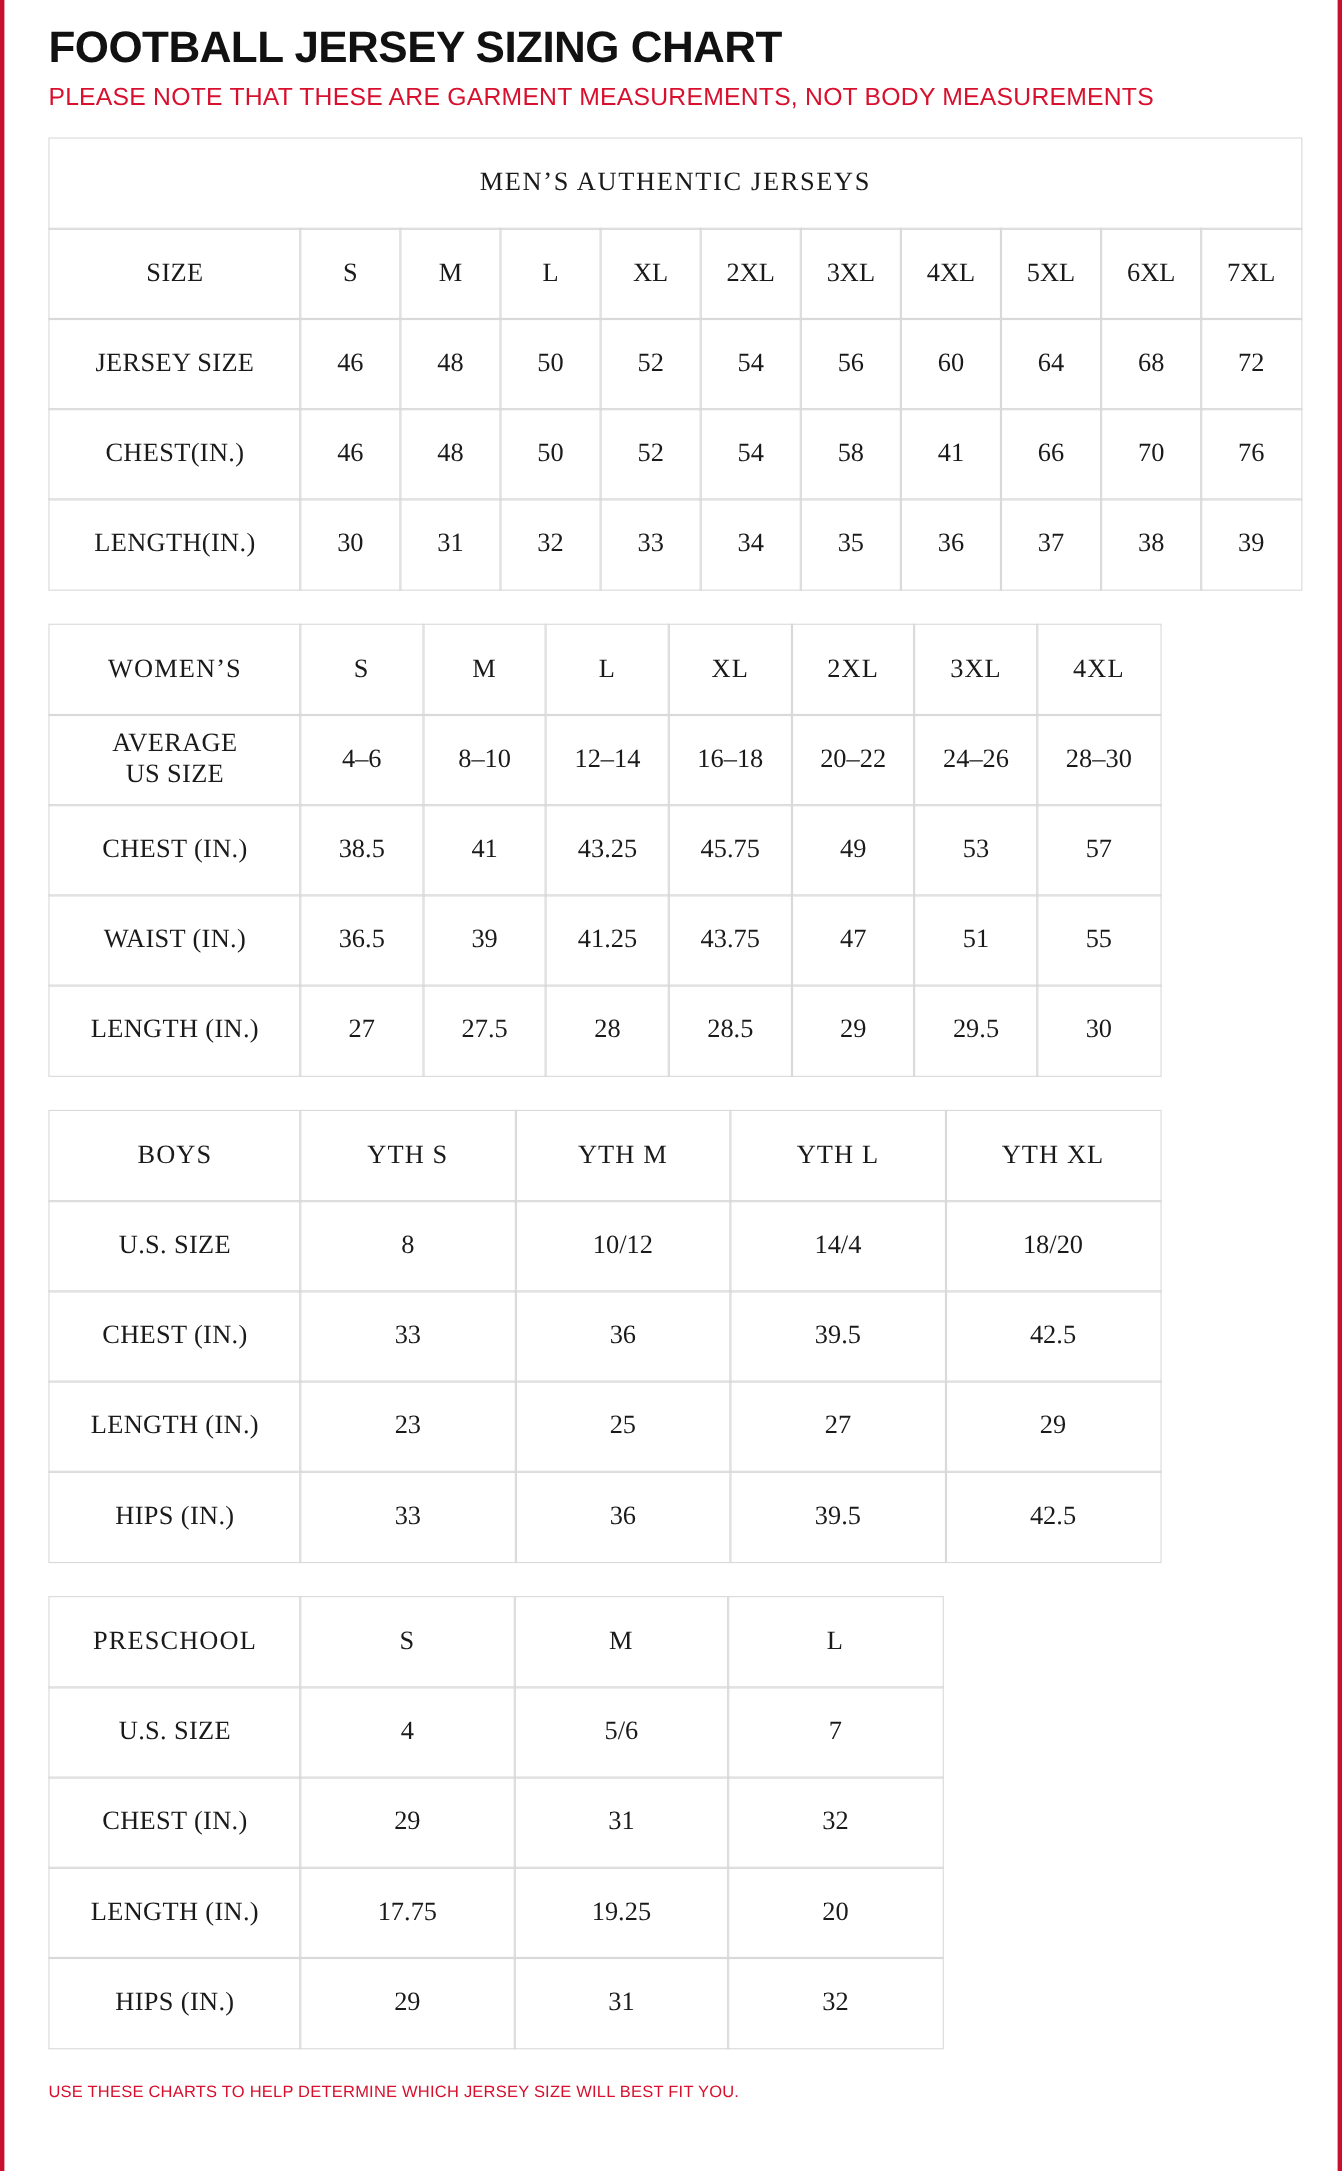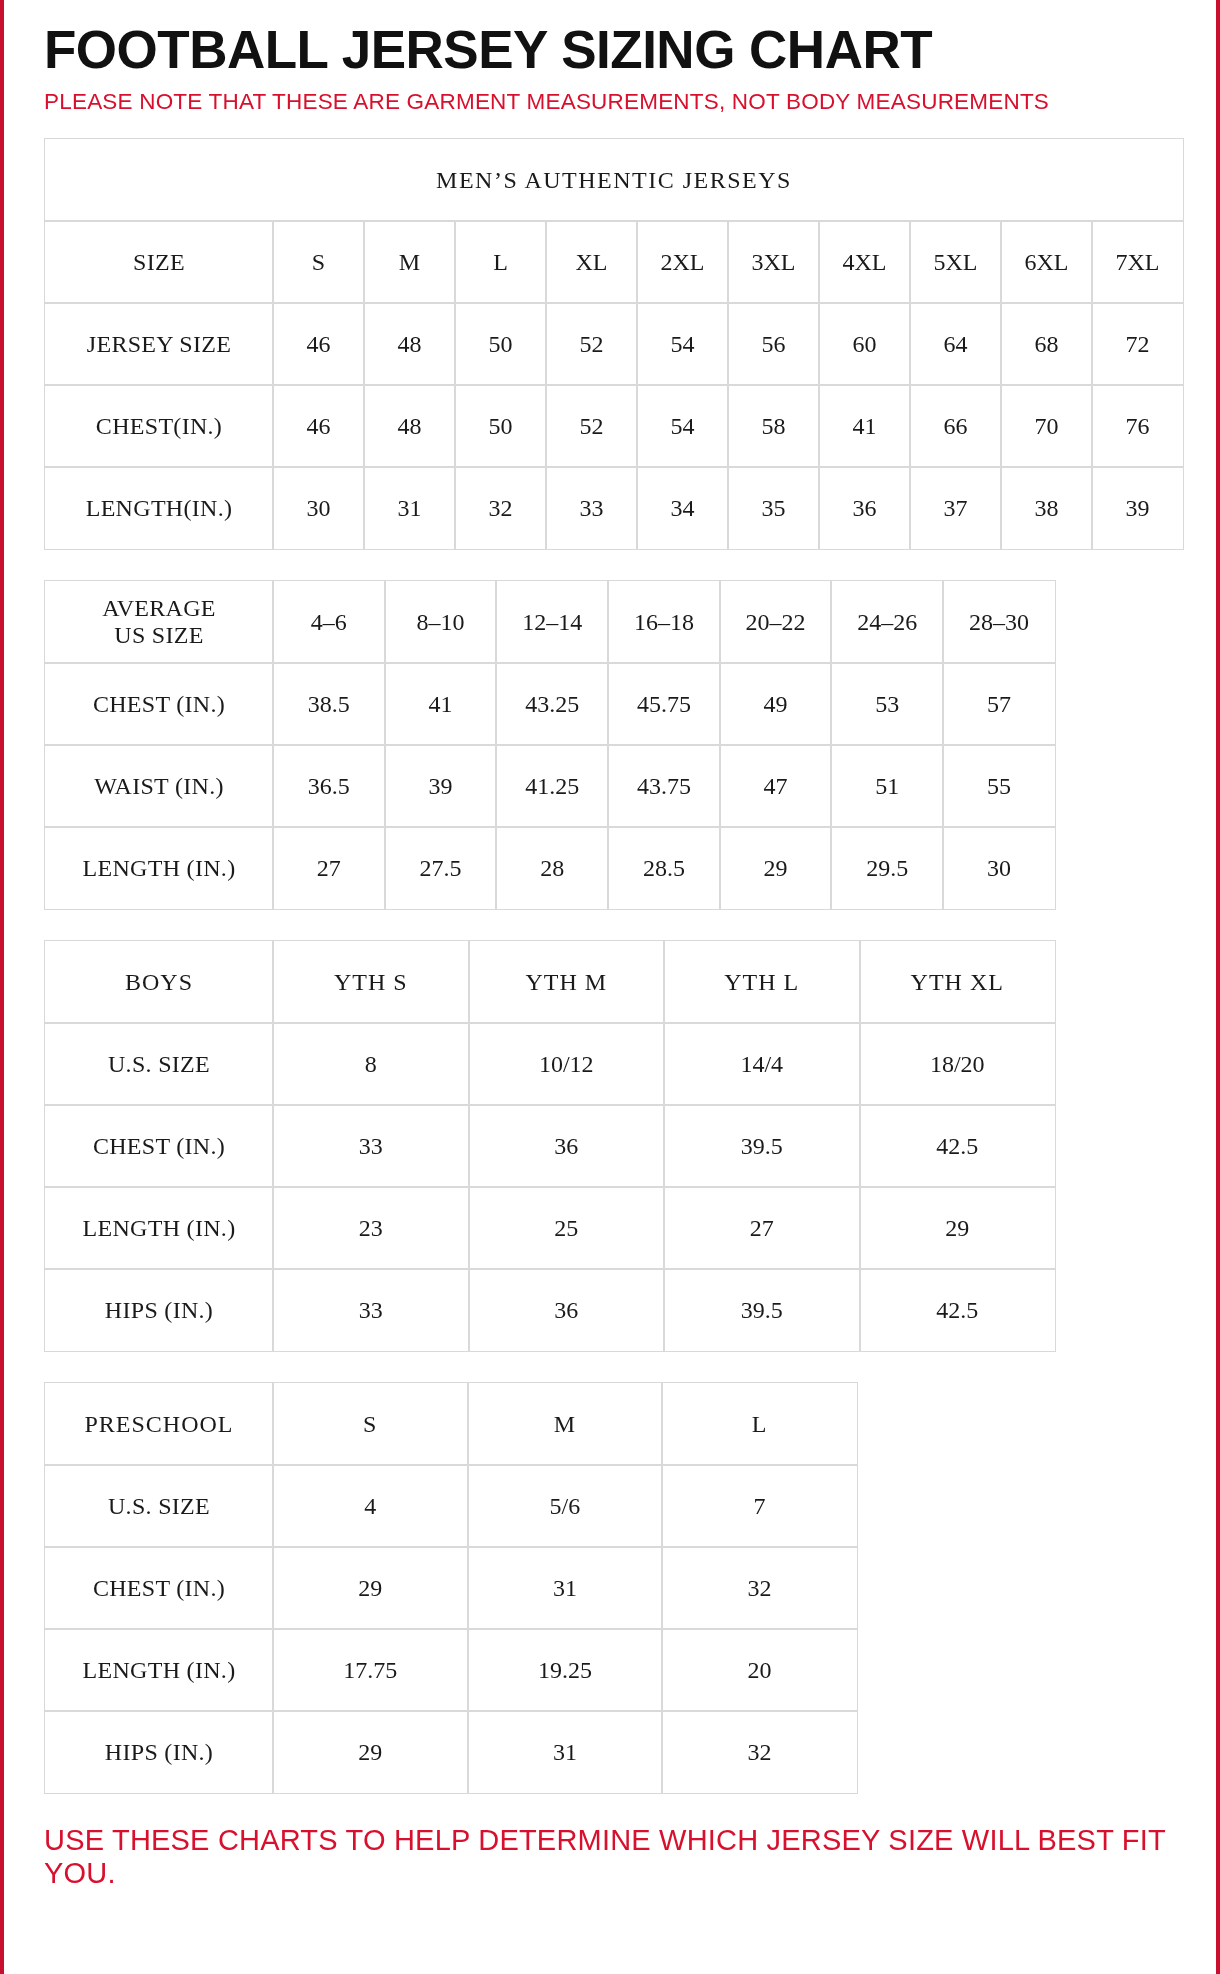--- a/index.html
+++ b/index.html
@@ -18,21 +18,21 @@
   .page {
     width: 1220px;
     min-height: 1974px;
     box-sizing: border-box;
     padding: 22px 40px 0 40px;
     border-left: 4px solid #c8102e;
     border-right: 4px solid #c8102e;
     position: relative;
   }
   .title {
-    font-size: 53px;
+    font-size: 40px;
     font-weight: bold;
     letter-spacing: -0.5px;
     color: #111111;
     margin: 0 0 10px 0;
     line-height: 1.05;
     font-family: "Liberation Sans", sans-serif;
   }
   .note {
     color: #d8102e;
     font-size: 22.5px;
@@ -79,21 +79,21 @@
     font-size: 25px;
     letter-spacing: 1px;
     height: 86px;
   }
   .two-line {
     line-height: 1.15;
     font-size: 23px;
   }
   .footer-note {
     color: #d8102e;
-    font-size: 29px;
+    font-size: 15px;
     letter-spacing: 0.2px;
     margin: 12px 0 18px 0;
   }
   
   #mens { width: 1140px; }
   #mens col.c0 { width: 228px; }
   #mens col.cx { width: 91px; }
   
   #womens { width: 1010px; }
   #womens col.c0 { width: 228px; }
@@ -194,20 +194,30 @@
         <col class="cx">
         <col class="cx">
         <col class="cx">
         <col class="cx">
         <col class="cx">
         <col class="cx">
         <col class="cx">
     </colgroup>
     <tbody>
       <tr>
+        <td class="hdr-cell">WOMEN’S</td>
+        <td class="hdr-cell">S</td>
+        <td class="hdr-cell">M</td>
+        <td class="hdr-cell">L</td>
+        <td class="hdr-cell">XL</td>
+        <td class="hdr-cell">2XL</td>
+        <td class="hdr-cell">3XL</td>
+        <td class="hdr-cell">4XL</td>
+      </tr>
+      <tr>
         <td class="lbl two-line">
           <div>AVERAGE</div>
           <div>US SIZE</div>
         </td>
         <td>4–6</td>
         <td>8–10</td>
         <td>12–14</td>
         <td>16–18</td>
         <td>20–22</td>
         <td>24–26</td>

